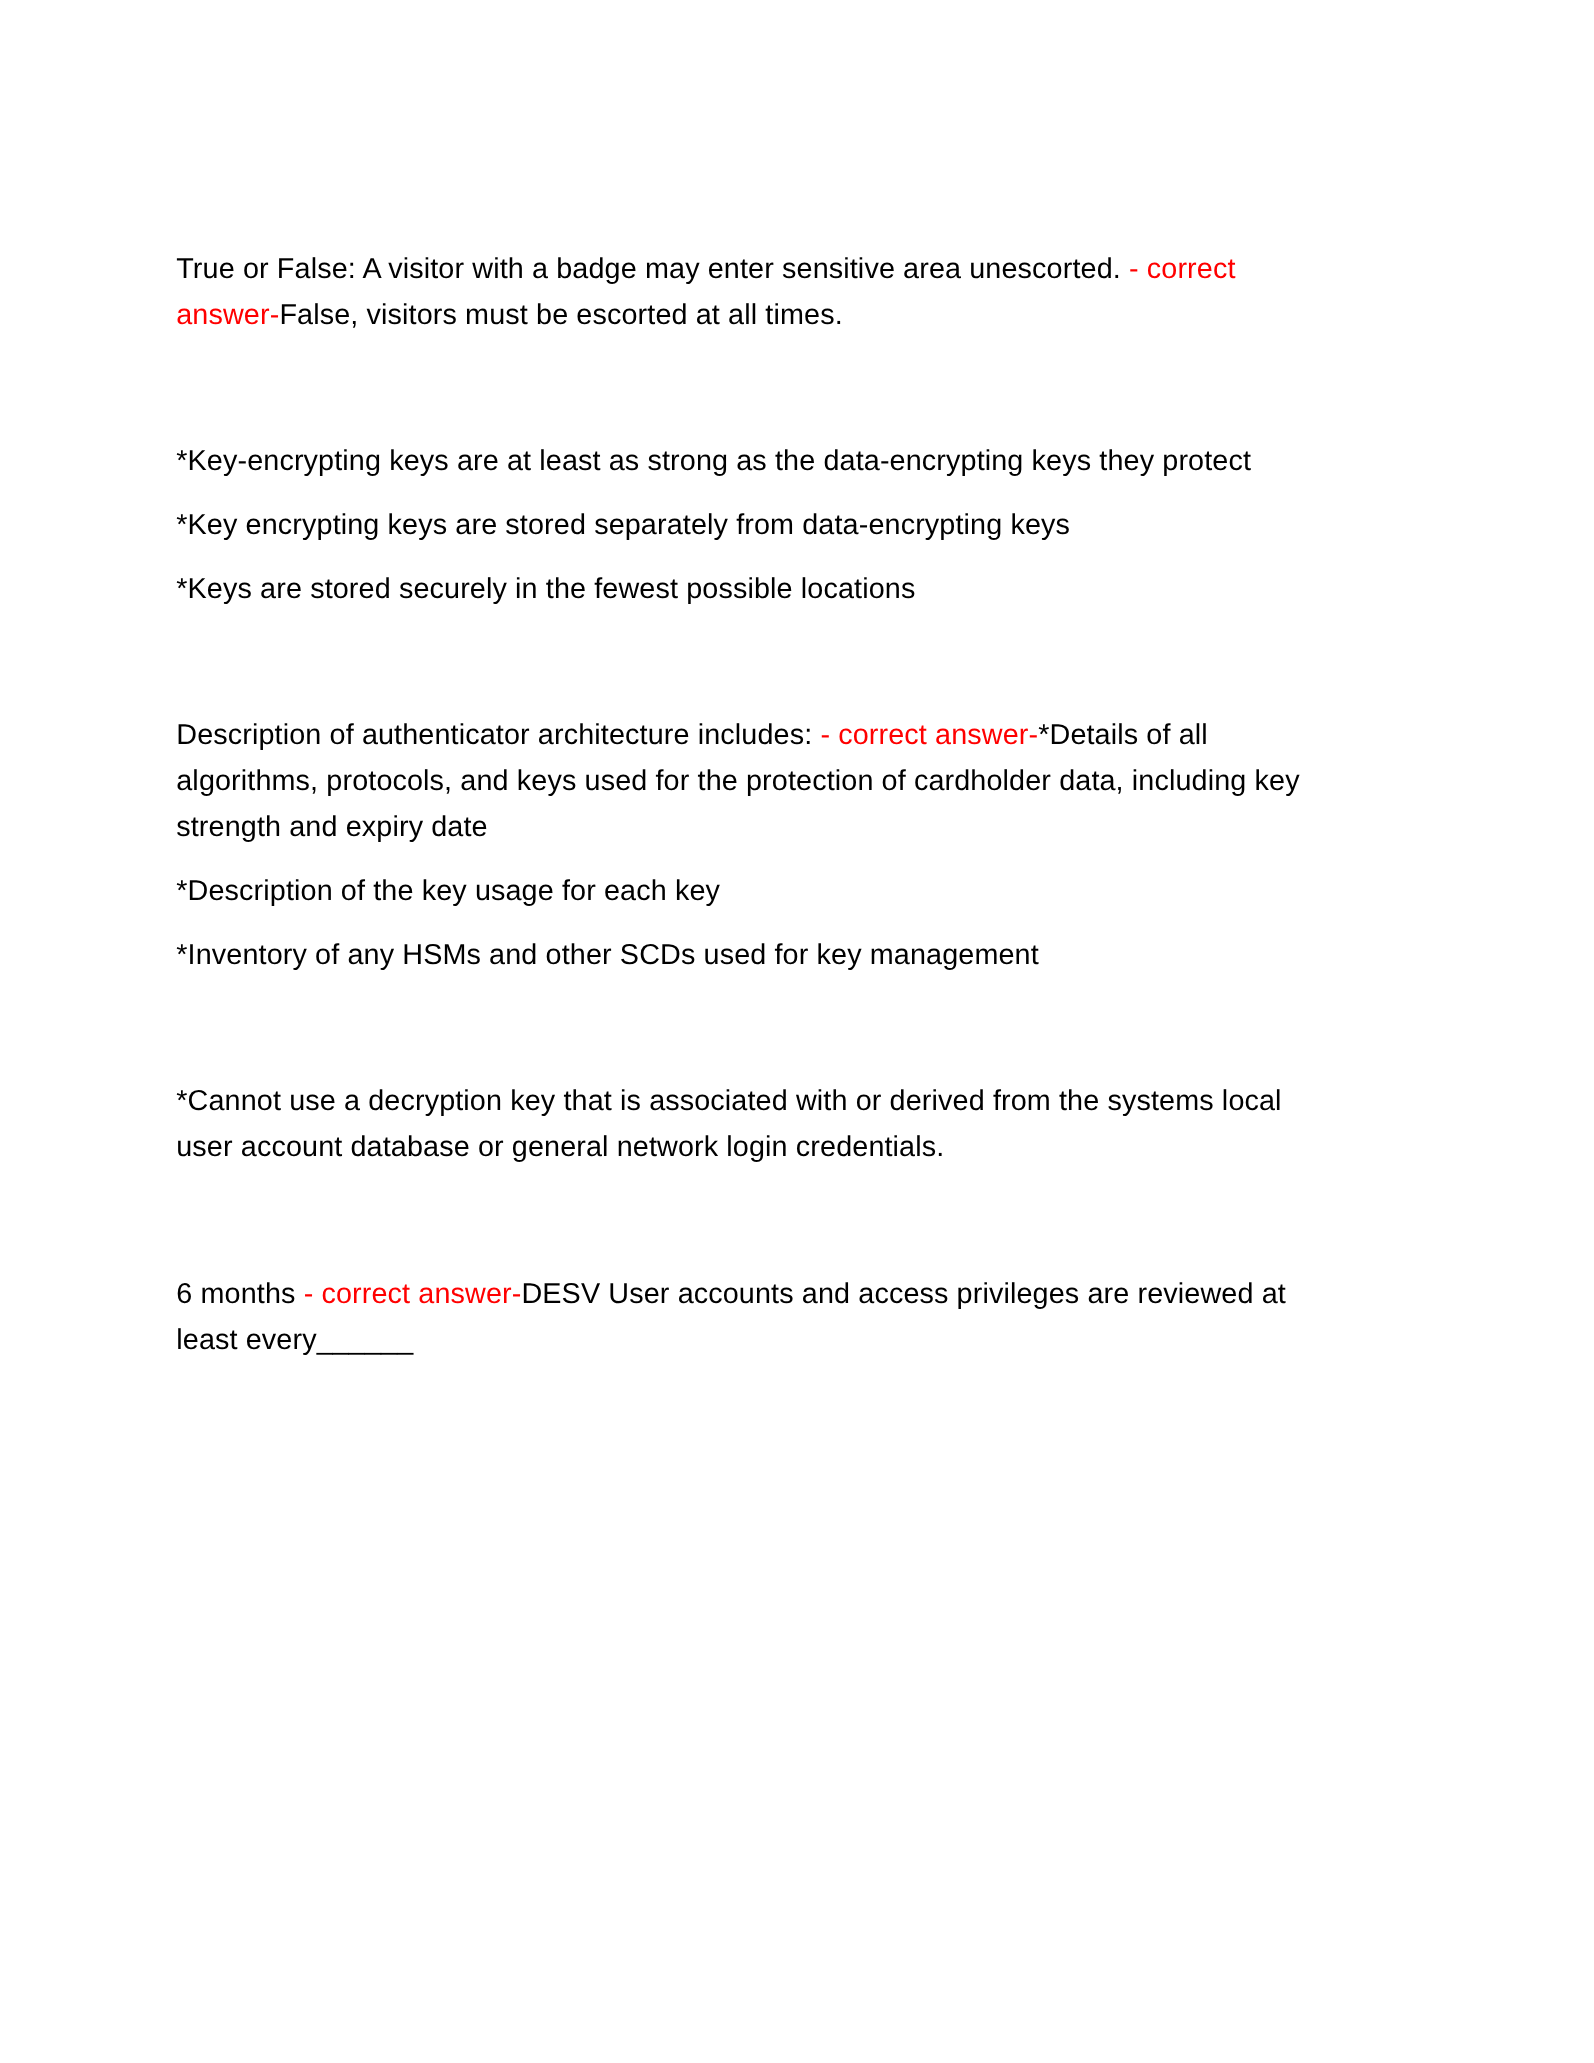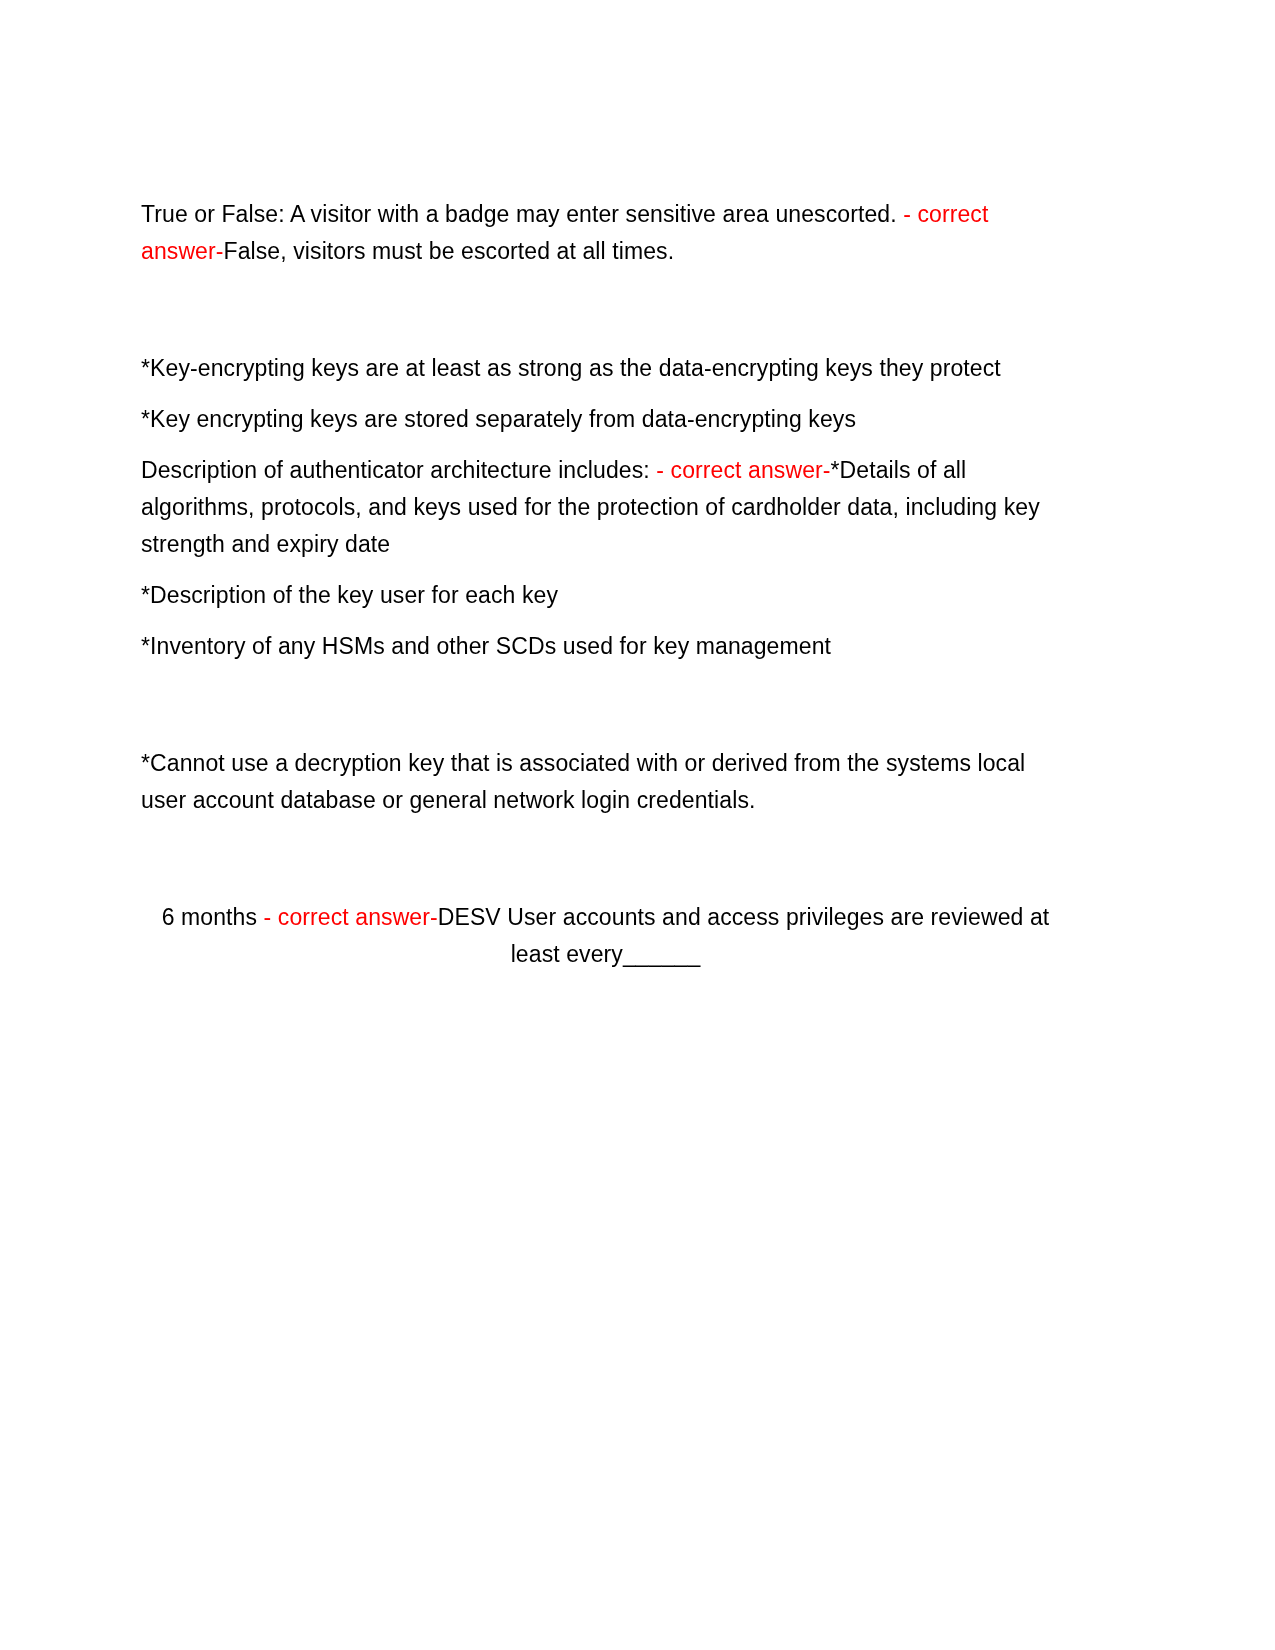--- a/index.html
+++ b/index.html
@@ -19,31 +19,32 @@
     padding: 196px 205px 0 141px; 
   }
   .para {
     font-size: 23px;
     line-height: 37px;
     color: var(--text-color, #000000);
     letter-spacing: 0.1px;
   }
   .para.gap-normal { margin-bottom: 14px; }
   .para.gap-section { margin-bottom: 80px; }
-  .para.gap-none { margin-bottom: 16px; text-align: center; }
+  .para.gap-none { margin-bottom: 16px; }
   .run-black { color: var(--text-color, #000000); }
   .run-red { color: var(--accent-red, #ff0000); }
 </style>
 </head>
 <body>
 
 <main class="page">
   <div class="content" id="doc-content">
       <p class="para gap-section"><span class="run-black">True or False: A visitor with a badge may enter sensitive area unescorted. </span><span class="run-red">- correct answer-</span><span class="run-black">False, visitors must be escorted at all times.</span></p>
       <p class="para gap-normal"><span class="run-black">*Key-encrypting keys are at least as strong as the data-encrypting keys they protect</span></p>
       <p class="para gap-normal"><span class="run-black">*Key encrypting keys are stored separately from data-encrypting keys</span></p>
+      <p class="para gap-section"><span class="run-black">*Keys are stored securely in the fewest possible locations</span></p>
       <p class="para gap-normal"><span class="run-black">Description of authenticator architecture includes: </span><span class="run-red">- correct answer-</span><span class="run-black">*Details of all algorithms, protocols, and keys used for the protection of cardholder data, including key strength and expiry date</span></p>
-      <p class="para gap-normal"><span class="run-black">*Description of the key user for each key</span></p>
+      <p class="para gap-normal"><span class="run-black">*Description of the key usage for each key</span></p>
       <p class="para gap-section"><span class="run-black">*Inventory of any HSMs and other SCDs used for key management</span></p>
       <p class="para gap-section"><span class="run-black">*Cannot use a decryption key that is associated with or derived from the systems local user account database or general network login credentials.</span></p>
       <p class="para gap-none"><span class="run-black">6 months </span><span class="run-red">- correct answer-</span><span class="run-black">DESV User accounts and access privileges are reviewed at least every______</span></p>
     </div>
 </main>
 
 </body></html>

